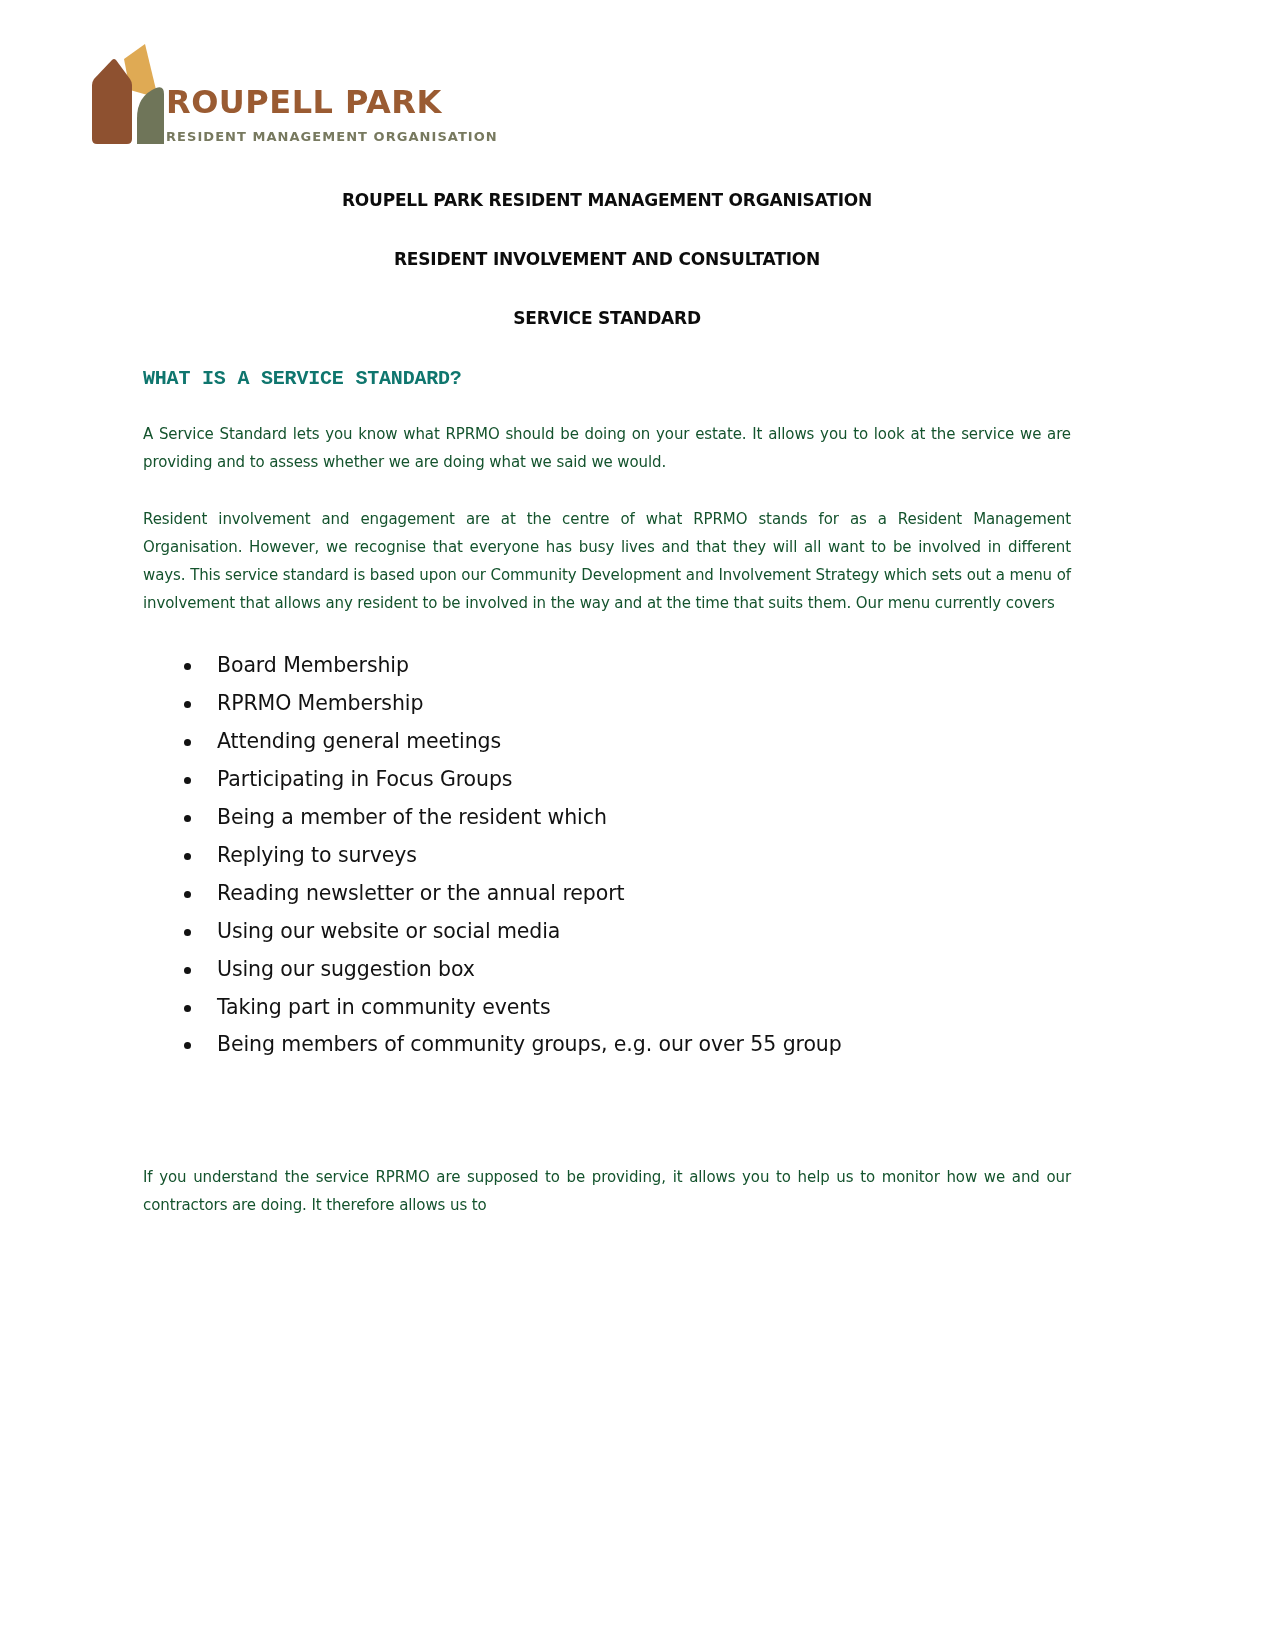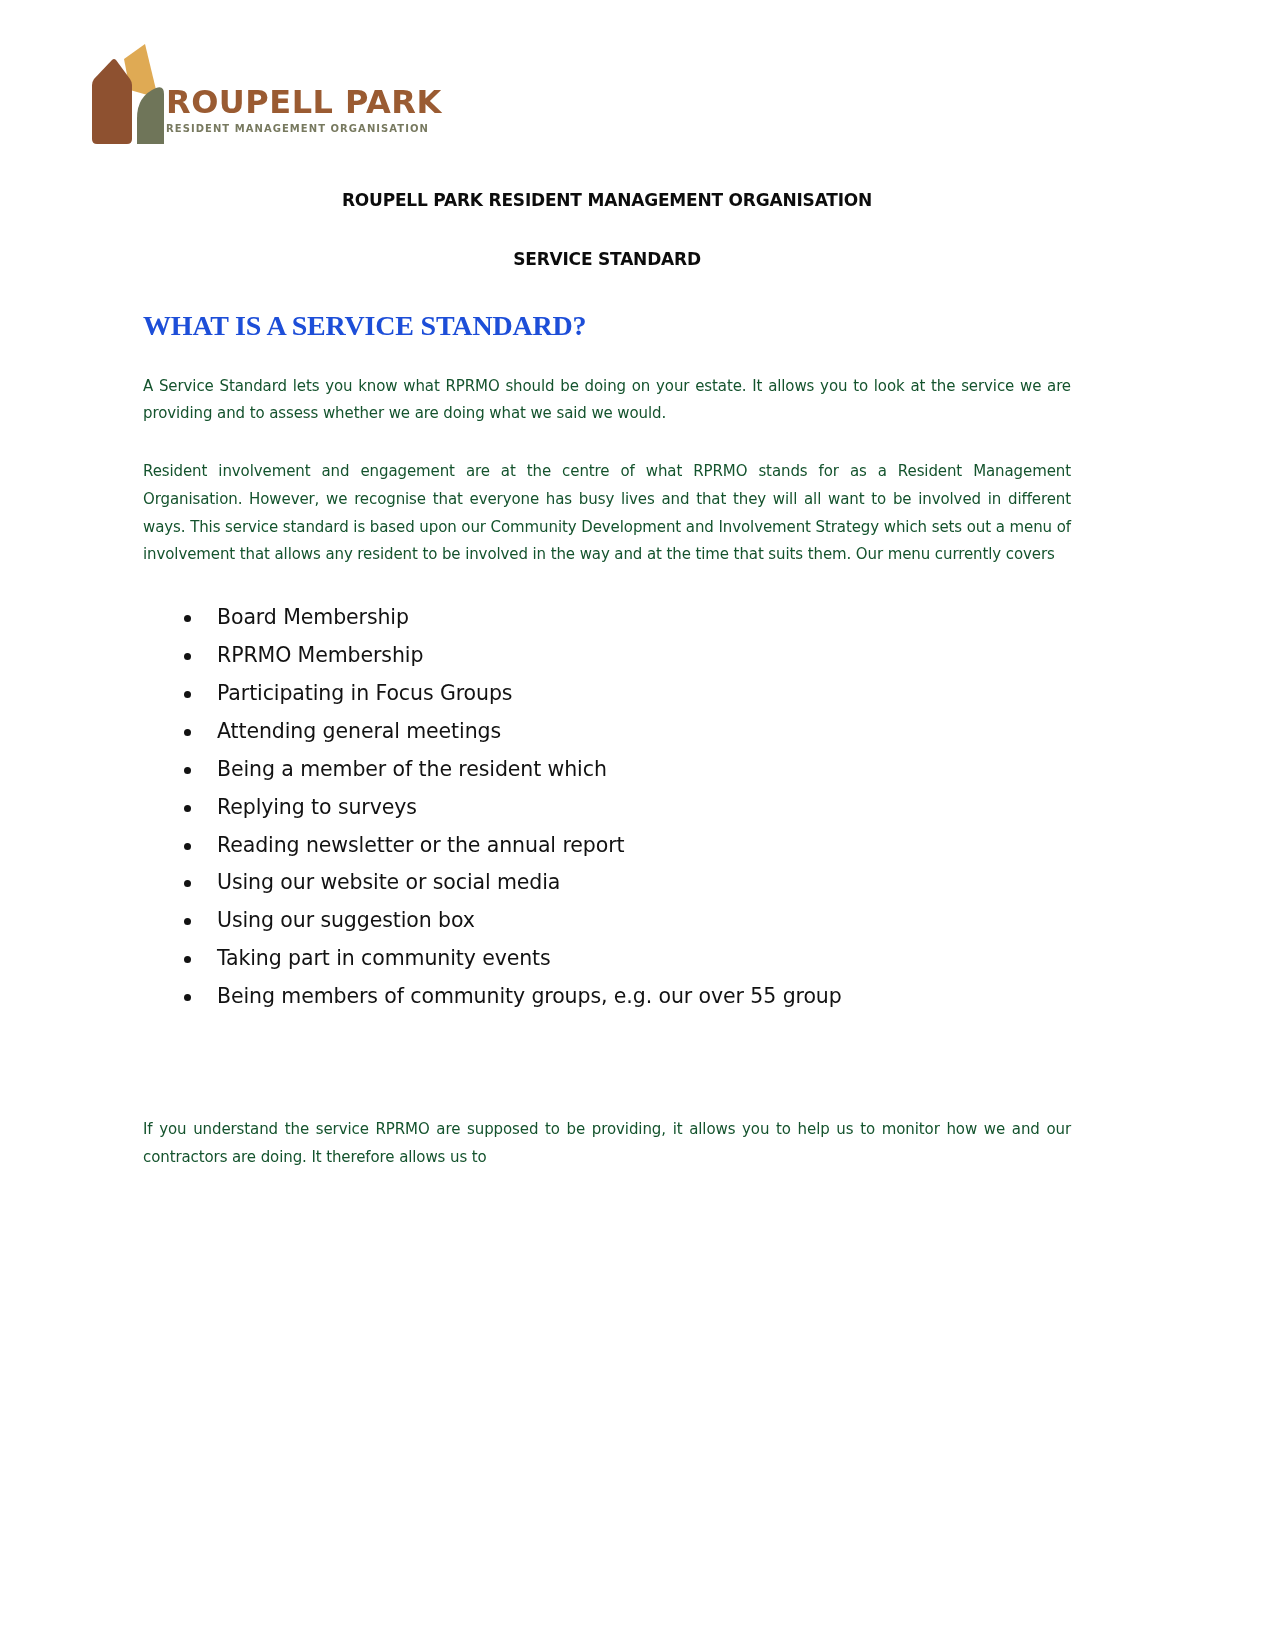--- a/index.html
+++ b/index.html
@@ -49,25 +49,25 @@
     font-weight: bold;
     font-size: 32px;
     letter-spacing: 0.5px;
     color: #9a5b32;
     line-height: 1;
     white-space: nowrap;
   }
   .logo-sub {
     font-family: "DejaVu Sans", "Liberation Sans", sans-serif;
     font-weight: bold;
-    font-size: 10px;
+    font-size: 13px;
     letter-spacing: 1.05px;
     color: #77795f;
     line-height: 1;
-    margin-top: 6px;
+    margin-top: 12px;
     white-space: nowrap;
   }
 
   
   .doc {
     position: absolute;
     left: 143px;
     top: 190px;
     width: 928px;
   }
@@ -79,27 +79,27 @@
     font-size: 17px;
     letter-spacing: -0.2px;
     line-height: 1.25;
     margin: 0 0 37px 0;
     color: #0c0c0c;
   }
   .center-head:nth-of-type(1) { margin-bottom: 38px; }
 
   .section-head {
     text-align: left;
-    font-family: Liberation Serif, serif;
+    font-family: Liberation Mono, monospace;
     font-weight: bold;
-    font-size: 28px;
+    font-size: 20px;
     letter-spacing: -0.2px;
     line-height: 1.25;
     margin: 20px 0 30px 0;
-    color: #1d4ed8;
+    color: #0f766e;
   }
 
   p.body {
     text-align: justify;
     font-family: "DejaVu Sans", "Liberation Sans", sans-serif;
     font-weight: 400;
     font-size: 15px;
     line-height: 1.85;
     margin: 14px 0 30px 0;
     color: #14532d;
@@ -155,33 +155,34 @@
     </div>
     <div class="logo-text">
       <div class="logo-title">ROUPELL PARK</div>
       <div class="logo-sub">RESIDENT MANAGEMENT ORGANISATION</div>
     </div>
   </div>
 
   <div class="doc">
 
     <div class="center-head">ROUPELL PARK RESIDENT MANAGEMENT ORGANISATION</div>
+    <div class="center-head">RESIDENT INVOLVEMENT AND CONSULTATION</div>
     <div class="center-head">SERVICE STANDARD</div>
 
     <div class="section-head">WHAT IS A SERVICE STANDARD?</div>
 
     <p class="body">A Service Standard lets you know what RPRMO should be doing on your estate. It allows you to look at the service we are providing and to assess whether we are doing what we said we would.</p>
 
     <p class="body">Resident involvement and engagement are at the centre of what RPRMO stands for as a Resident Management Organisation. However, we recognise that everyone has busy lives and that they will all want to be involved in different ways. This service standard is based upon our Community Development and Involvement Strategy which sets out a menu of involvement that allows any resident to be involved in the way and at the time that suits them. Our menu currently covers</p>
 
     <ul class="menu-list">
       <li><span class="bullet-dot"></span><span>Board Membership</span></li>
       <li><span class="bullet-dot"></span><span>RPRMO Membership</span></li>
+      <li><span class="bullet-dot"></span><span>Attending general meetings</span></li>
       <li><span class="bullet-dot"></span><span>Participating in Focus Groups</span></li>
-      <li><span class="bullet-dot"></span><span>Attending general meetings</span></li>
       <li><span class="bullet-dot"></span><span>Being a member of the resident which</span></li>
       <li><span class="bullet-dot"></span><span>Replying to surveys</span></li>
       <li><span class="bullet-dot"></span><span>Reading newsletter or the annual report</span></li>
       <li><span class="bullet-dot"></span><span>Using our website or social media</span></li>
       <li><span class="bullet-dot"></span><span>Using our suggestion box</span></li>
       <li><span class="bullet-dot"></span><span>Taking part in community events</span></li>
       <li><span class="bullet-dot"></span><span>Being members of community groups, e.g. our over 55 group</span></li>
     </ul>
 
     <div class="gap-after-list"></div>

